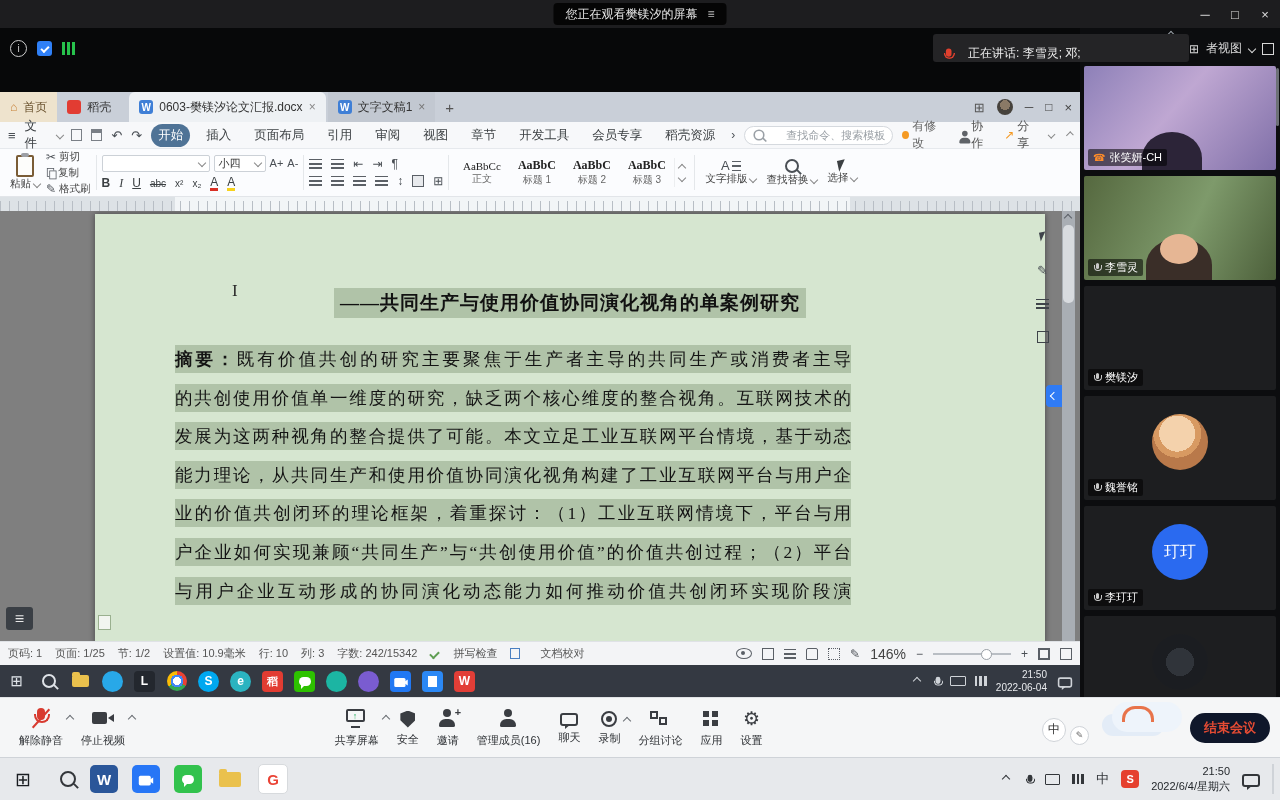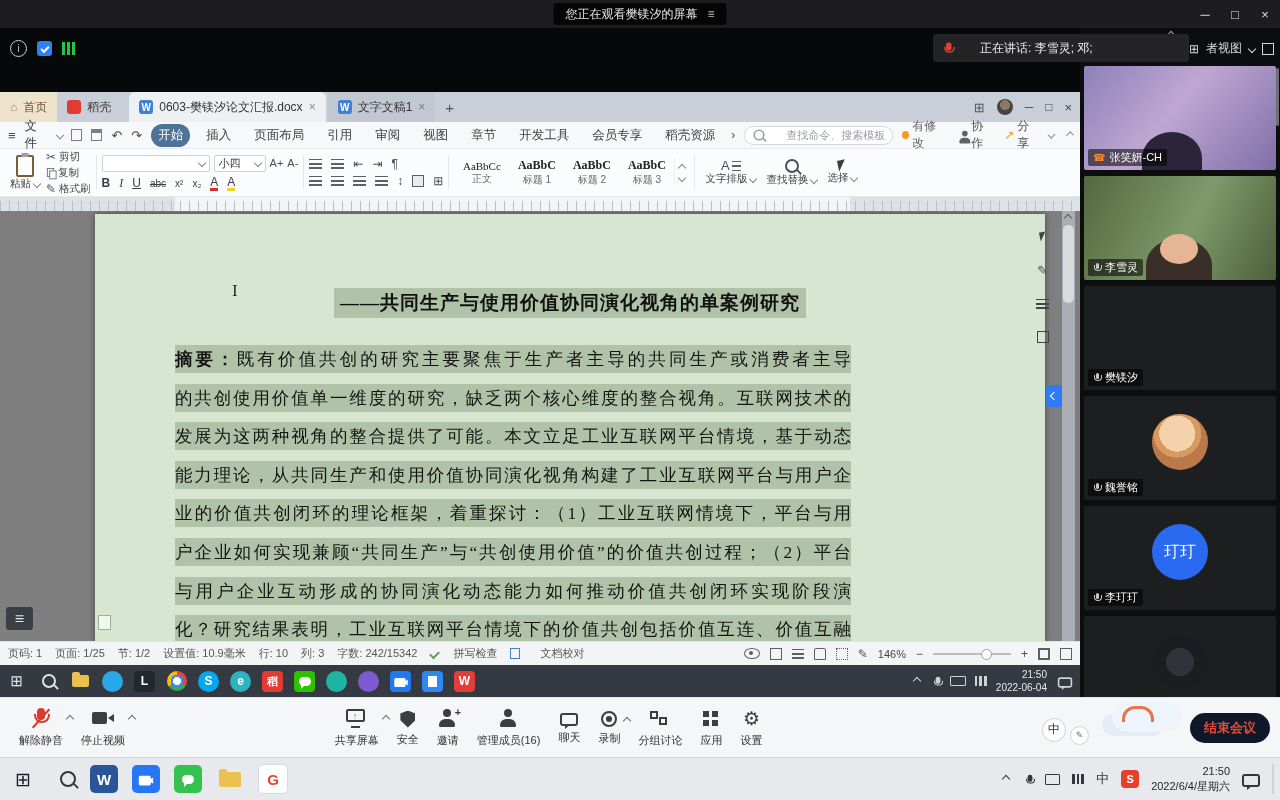--- a/index.html
+++ b/index.html
@@ -10,21 +10,21 @@
   .col{display:flex;flex-direction:column;align-items:center}
   .chev{display:inline-block;width:5px;height:5px;border-right:1.5px solid currentColor;border-bottom:1.5px solid currentColor}
   .cd{transform:rotate(45deg)} .cu{transform:rotate(-135deg)} .cl{transform:rotate(135deg)}
   
   #topbar{left:0;top:0;width:1280px;height:28px;background:#1d1d1f;color:#ddd}
   #watch-pill{left:50%;top:3px;transform:translateX(-50%);height:22px;background:#050505;border-radius:4px;
               color:#e8e8e8;font-size:12px;display:flex;align-items:center;gap:10px;padding:0 12px}
   .winbtn{width:30px;height:28px;display:flex;align-items:center;justify-content:center;font-size:13px;color:#ddd}
   #blackband{left:0;top:28px;width:1080px;height:64px;background:#070809}
   #speakpanel{left:933px;top:34px;width:240px;height:28px;background:#242426;border-radius:3px;z-index:60;
-              display:flex;align-items:center;gap:25px;padding:0 8px;color:#eee;font-size:12px}
+              display:flex;align-items:flex-end;gap:13px;padding:0 8px;color:#eee;font-size:12px}
   
   #tabbar{left:0;top:92px;width:1080px;height:30px;background:#c9cfd8;display:flex;align-items:flex-end}
   .wtab{height:30px;display:flex;align-items:center;gap:6px;padding:0 10px;font-size:12px;color:#333}
   .wico{width:14px;height:14px;border-radius:3px;color:#fff;font-size:10px;font-weight:bold;display:flex;align-items:center;justify-content:center}
   #menubar{left:0;top:122px;width:1080px;height:27px;background:#f7f8fa;border-bottom:1px solid #e6e9ed;
            display:flex;align-items:center;gap:9px;padding:0 8px;font-size:12.5px;color:#3c4043;box-sizing:border-box}
   .mitem{padding:3px 7px;border-radius:12px;white-space:nowrap}
   .mactive{background:#4f7396;color:#fff}
   #ribbon{left:0;top:149px;width:1080px;height:48px;background:#fbfcfe;border-bottom:1px solid #e2e5e9;
           display:flex;align-items:stretch;padding:2px 4px;box-sizing:border-box}
@@ -358,23 +358,20 @@
         </div>
       <div class="dl">
           <span>业的价值共创闭环的理论框架，着重探讨：（1）工业互联网情境下，平台与用</span>
         </div>
       <div class="dl">
           <span>户企业如何实现兼顾“共同生产”与“共创使用价值”的价值共创过程；（2）平台</span>
         </div>
       <div class="dl">
           <span>与用户企业互动形成的协同演化动态能力如何推动价值共创闭环实现阶段演</span>
         </div>
-      <div class="dl">
-          <span>化？研究结果表明，工业互联网平台情境下的价值共创包括价值互连、价值互融</span>
-        </div>
     </div>
   </div>
   <span class="serif" style="position:absolute;left:232px;top:70px;font-size:17px;color:#2b2b2b">I</span>
 
   <div class="col" style="position:absolute;left:1036px;top:20px;gap:22px;color:#3f444a">
     <span class="i-cursor" style="border-left-color:#3f444a;transform:rotate(-12deg) scale(.8)"></span>
     <span class="gly" style="font-size:13px">✎</span>
     <span class="al" style="background:repeating-linear-gradient(0deg,#3f444a 0 1.5px,transparent 1.5px 4.3px)"></span>
     <span class="minisq" style="border-color:#3f444a"></span>
   </div>
@@ -407,21 +404,21 @@
     <span class="minisq" style="width:10px;height:11px;border-color:#4a7fc1"></span>
     <span>文档校对</span>
   </span>
   <div class="row" style="margin-left:auto;gap:10px">
     <span class="i-eye" style="color:#5a5f66"></span>
     <span class="minisq"></span>
     <span class="al" style="width:12px"></span>
     <span class="minisq" style="border-radius:2px 2px 0 0"></span>
     <span class="minisq" style="border-style:dotted"></span>
     <span class="gly">✎</span>
-    <span style="font-size:11px;color:#444">146%</span>
+    <span style="font-size:14px;color:#444">146%</span>
     <span class="gly">−</span>
     <span style="width:78px;height:2px;background:#b9bec4;position:relative;display:inline-block">
       <i style="position:absolute;left:48px;top:-4px;width:9px;height:9px;border-radius:50%;background:#fff;border:1px solid #9aa0a6"></i>
     </span>
     <span class="gly">+</span>
     <span class="minisq" style="border-width:2px"></span>
     <span class="minisq"></span>
   </div>
 </div>
 

